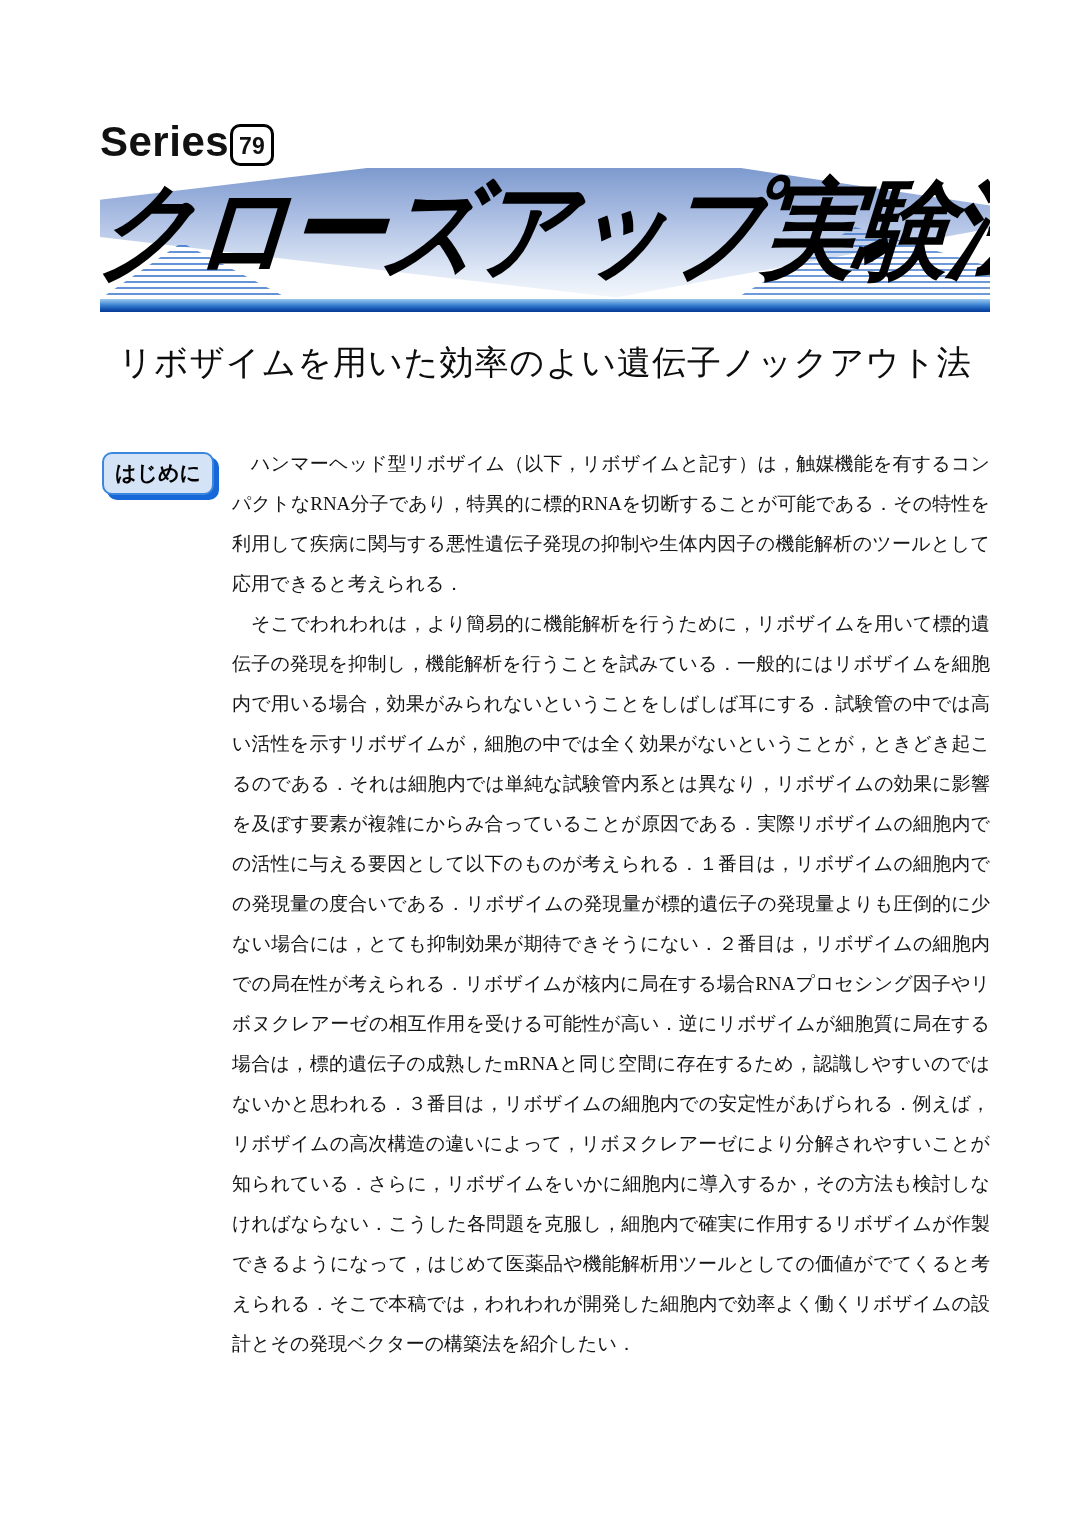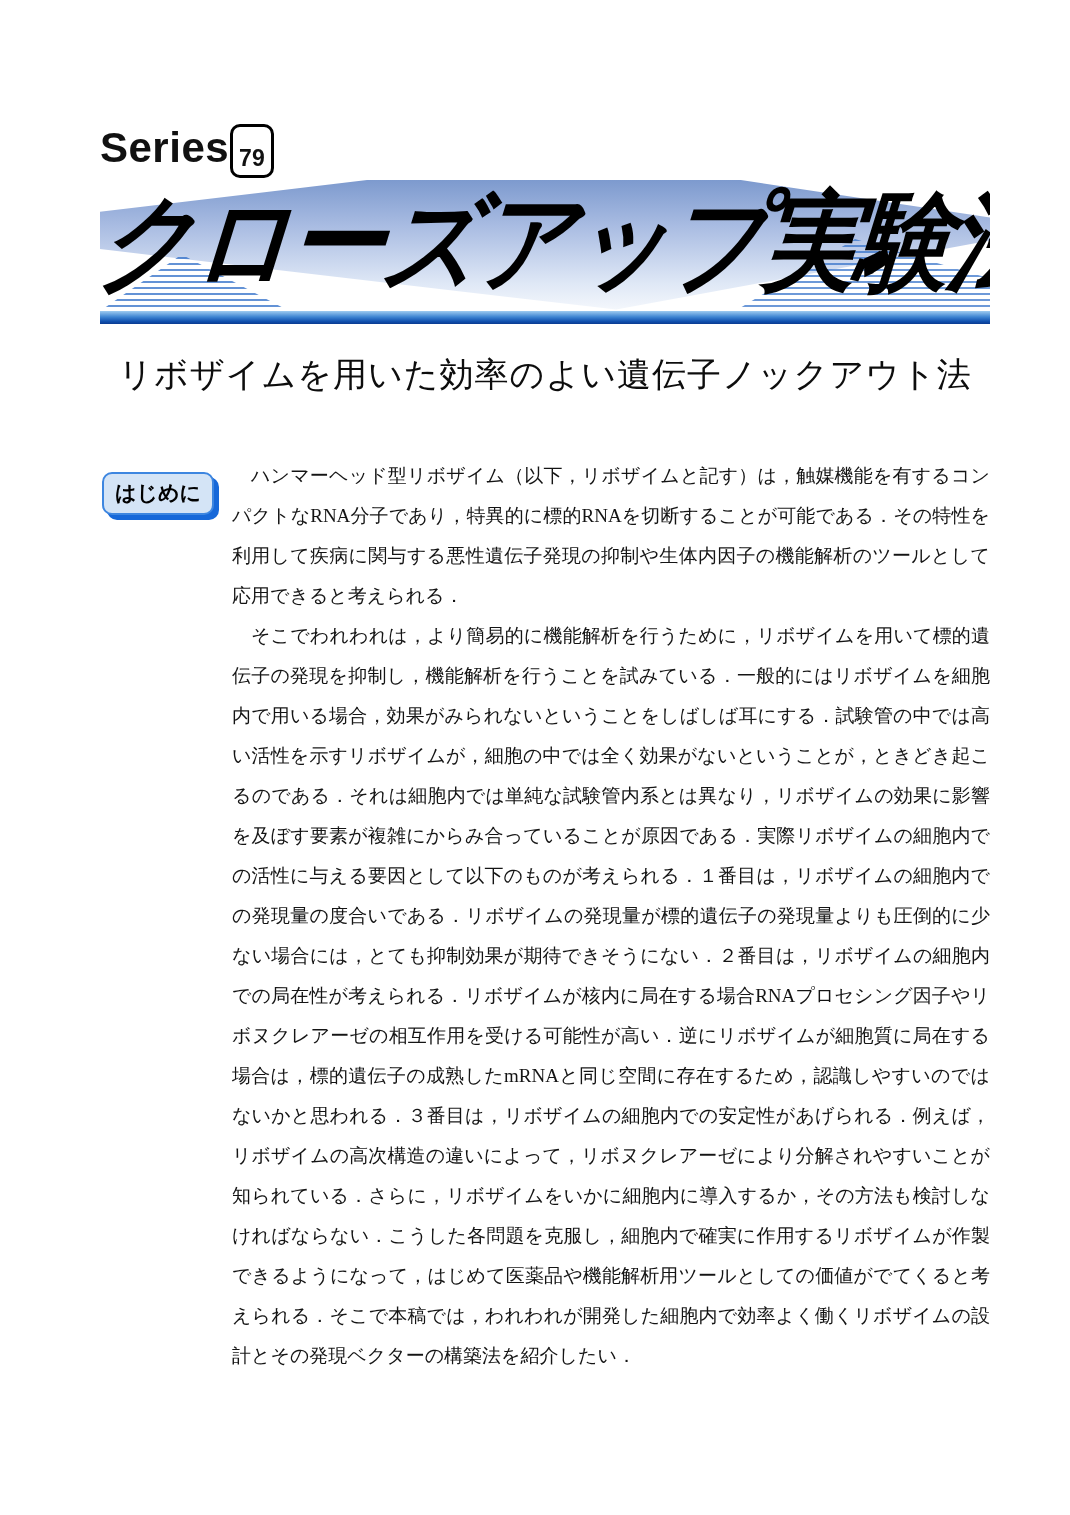--- a/index.html
+++ b/index.html
@@ -13,21 +13,21 @@
   }
   .content { position:absolute; left:100px; width:890px; top:0; }
 
   
   .series-row { margin-top:118px; display:flex; align-items:center; gap:1px;
     font-family:"Liberation Sans","DejaVu Sans",sans-serif; }
   .series-word { font-size:42px; font-weight:bold; letter-spacing:0.5px; }
   .series-num {
     display:inline-block; border:3px solid #000; border-radius:10px;
     font-size:23px; font-weight:bold; line-height:1;
-    padding:20px 6px 5px; margin-top:6px;
+    padding:8px 6px 5px; margin-top:6px;
   }
 
   
   .banner { position:relative; height:144px; margin-top:2px; overflow:hidden; }
   .banner-sky {
     position:absolute; inset:0;
     background:linear-gradient(to bottom,#7d9ace 0%,#a9bce2 32%,#dfe8f6 72%,#ffffff 100%);
     clip-path:polygon(0 22%, 30% 0, 72% 0, 100% 26%, 100% 42%, 58% 90%, 0 48%);
   }
   .banner-strip {
@@ -62,21 +62,21 @@
   .authors {
     margin-top:52px; text-align:center;
     font-family:"Liberation Sans","DejaVu Sans",sans-serif;
     font-size:26px; font-weight:600; color:#0d0d0d;
   }
   .authors .author + .author { margin-left:30px; }
 
   
   .body-block { position:relative; margin-top:58px; }
   .section-badge {
-    position:absolute; left:2px; top:16px; width:108px;
+    position:absolute; left:2px; top:8px; width:108px;
     text-align:center; padding:5px 0 6px;
     font-family:"Liberation Sans","DejaVu Sans",sans-serif;
     font-size:21px; font-weight:700; color:#000;
     background:#d4e4f6; border:2px solid #3d86e0; border-radius:10px;
     box-shadow:5px 5px 0 #1668d9;
   }
   .paragraphs { margin-left:132px; }
   .paragraphs p {
     margin:0; text-indent:1em;
     font-size:19px; line-height:40px;

